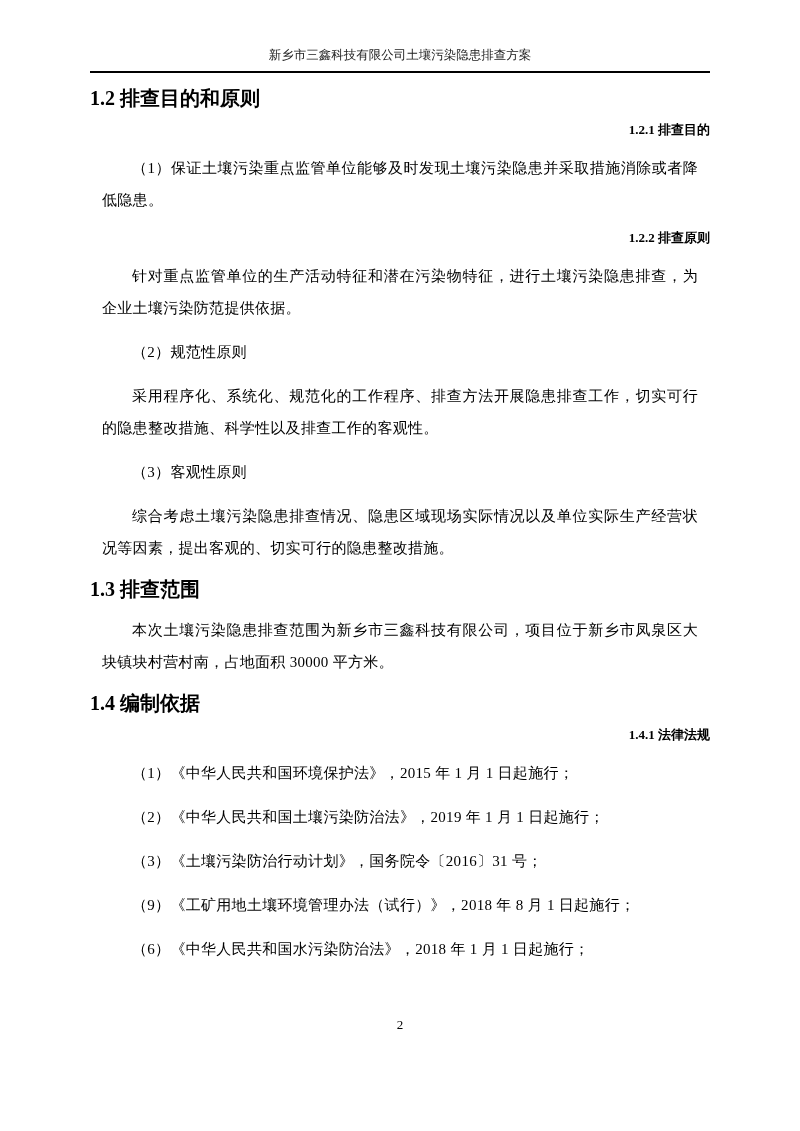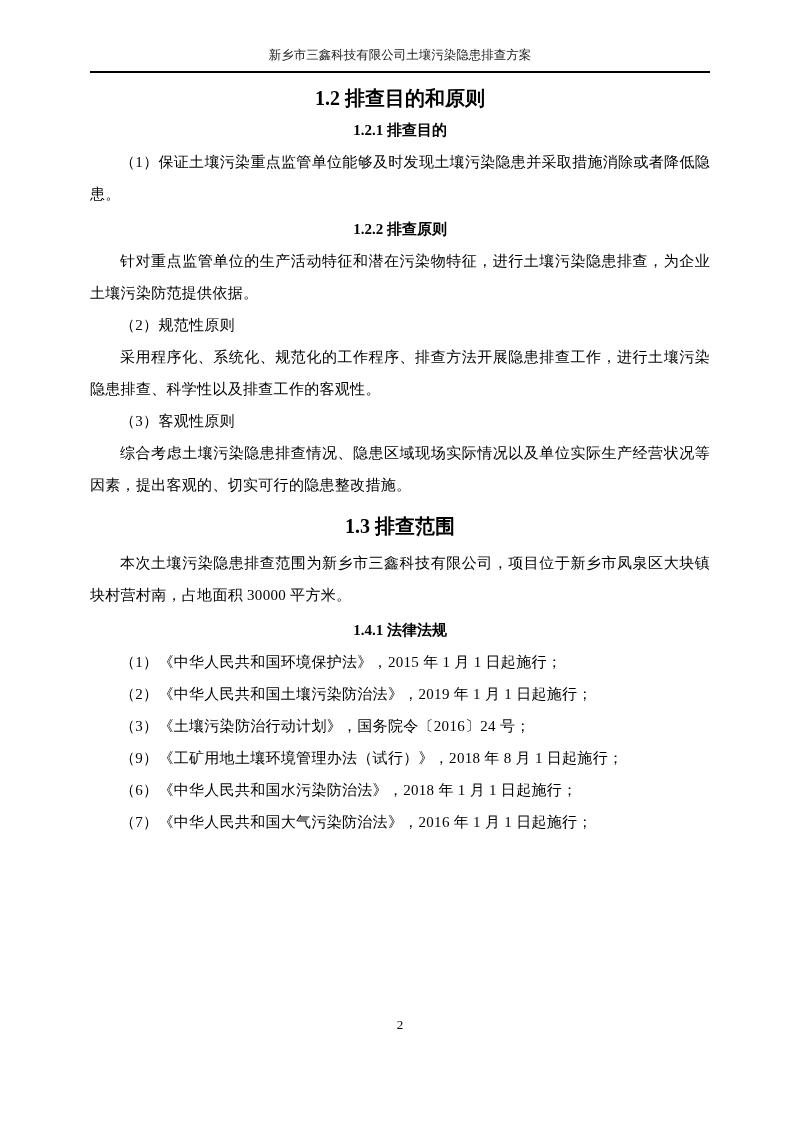--- a/index.html
+++ b/index.html
@@ -26,33 +26,33 @@
     line-height: 18px;
     color: #1a1a1a;
     padding-bottom: 7px;
     border-bottom: 2px solid #000000;
   }
   .doc-body h1.sec-h1 {
     font-size: 20px;
     line-height: 26px;
     font-weight: bold;
     margin: 12px 0 8px 0;
-    text-align: center;
+    text-align: left;
   }
   .doc-body h2.sec-h2 {
-    font-size: 15px;
+    font-size: 13px;
     line-height: 20px;
     font-weight: bold;
     margin: 9px 0 6px 0;
-    text-align: center;
+    text-align: right;
   }
   .doc-body p.para {
     font-size: 15px;
     line-height: 32px;
-    margin: 0;
+    margin: 12px;
     text-indent: 2em;
     text-align: justify;
     letter-spacing: 0.3px;
   }
   .doc-footer {
     position: absolute;
     bottom: 62px;
     left: 0;
     width: 100%;
     text-align: center;
@@ -71,33 +71,33 @@
     </div>
 
     <div class="doc-body">
       <h1 class="sec-h1">1.2 排查目的和原则</h1>
       <h2 class="sec-h2">1.2.1 排查目的</h2>
       <p class="para">（1）保证土壤污染重点监管单位能够及时发现土壤污染隐患并采取措施消除或者降低隐患。</p>
 
       <h2 class="sec-h2">1.2.2 排查原则</h2>
       <p class="para">针对重点监管单位的生产活动特征和潜在污染物特征，进行土壤污染隐患排查，为企业土壤污染防范提供依据。</p>
       <p class="para">（2）规范性原则</p>
-      <p class="para">采用程序化、系统化、规范化的工作程序、排查方法开展隐患排查工作，进行土壤污染隐患排查、科学性以及排查工作的客观性。</p>
+      <p class="para">采用程序化、系统化、规范化的工作程序、排查方法开展隐患排查工作，切实可行的隐患整改措施、科学性以及排查工作的客观性。</p>
       <p class="para">（3）客观性原则</p>
       <p class="para">综合考虑土壤污染隐患排查情况、隐患区域现场实际情况以及单位实际生产经营状况等因素，提出客观的、切实可行的隐患整改措施。</p>
 
       <h1 class="sec-h1">1.3 排查范围</h1>
       <p class="para">本次土壤污染隐患排查范围为新乡市三鑫科技有限公司，项目位于新乡市凤泉区大块镇块村营村南，占地面积 30000 平方米。</p>
 
+      <h1 class="sec-h1">1.4 编制依据</h1>
       <h2 class="sec-h2">1.4.1 法律法规</h2>
       <p class="para">（1）《中华人民共和国环境保护法》，2015 年 1 月 1 日起施行；</p>
       <p class="para">（2）《中华人民共和国土壤污染防治法》，2019 年 1 月 1 日起施行；</p>
-      <p class="para">（3）《土壤污染防治行动计划》，国务院令〔2016〕24 号；</p>
+      <p class="para">（3）《土壤污染防治行动计划》，国务院令〔2016〕31 号；</p>
       <p class="para">（9）《工矿用地土壤环境管理办法（试行）》，2018 年 8 月 1 日起施行；</p>
       <p class="para">（6）《中华人民共和国水污染防治法》，2018 年 1 月 1 日起施行；</p>
-      <p class="para">（7）《中华人民共和国大气污染防治法》，2016 年 1 月 1 日起施行；</p>
     </div>
   </div>
 
   <div class="doc-footer">
     <span>2</span>
   </div>
 </div>
 
 </body></html>

